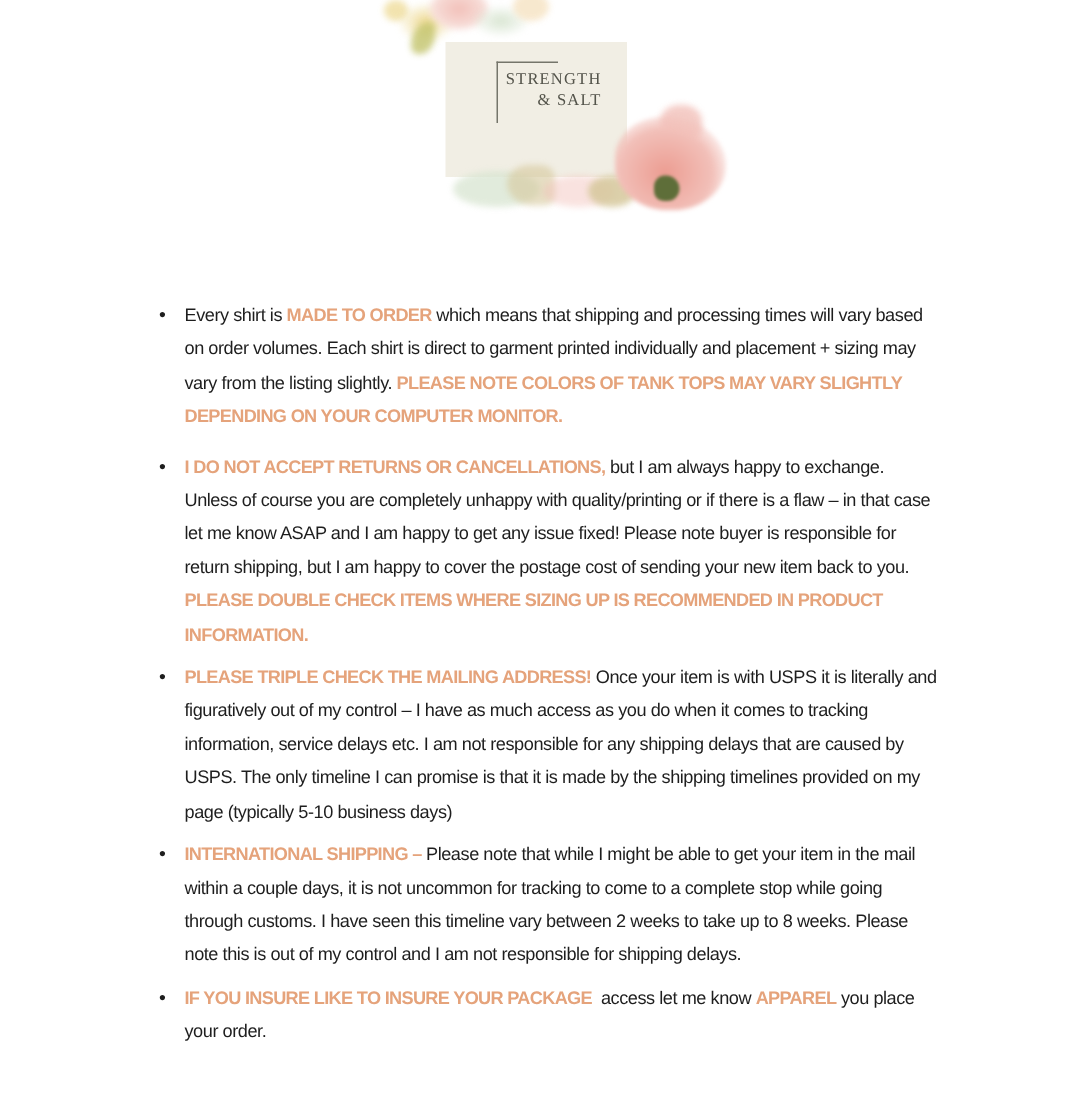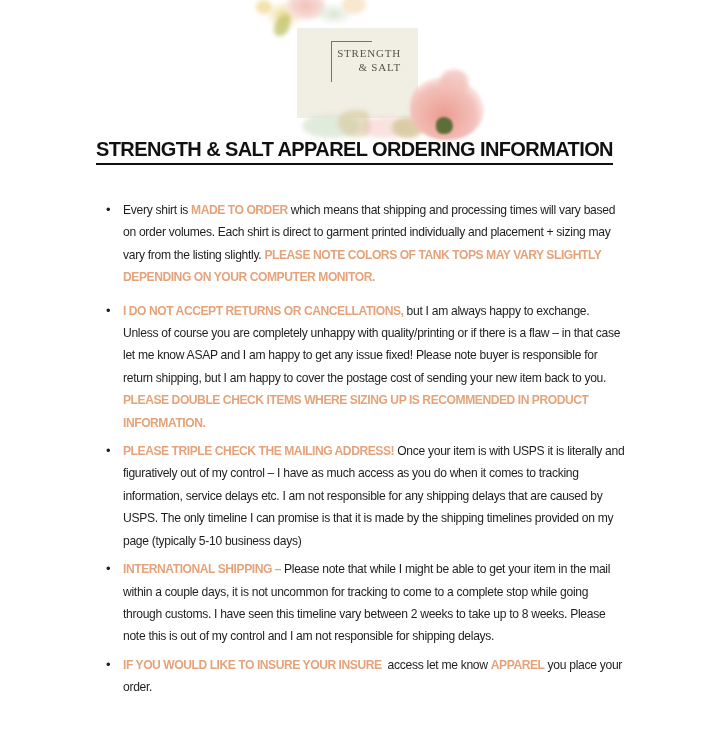--- a/index.html
+++ b/index.html
@@ -89,25 +89,22 @@
 
     <div class="blob b-btm-sage"></div>
     <div class="blob b-btm-tan"></div>
     <div class="blob b-btm-petal"></div>
     <div class="blob b-flower-leaf"></div>
     <div class="blob b-petal-top"></div>
     <div class="blob b-flower"></div>
     <div class="blob b-center"></div>
   </div>
 
-  <div class="doc-title">
-    <span class="u">STRENGTH &amp; SALT APPAREL ORDERING INFORMATION</span>
-  </div>
 
   <ul class="bullet-list">
       <li class="bullet-item"><span class="seg">Every shirt is </span><span class="seg hl">MADE TO ORDER</span><span class="seg"> which means that shipping and processing times will vary based on order volumes. Each shirt is direct to garment printed individually and placement + sizing may vary from the listing slightly. </span><span class="seg hl">PLEASE NOTE COLORS OF TANK TOPS MAY VARY SLIGHTLY DEPENDING ON YOUR COMPUTER MONITOR.</span></li>
       <li class="bullet-item"><span class="seg hl">I DO NOT ACCEPT RETURNS OR CANCELLATIONS,</span><span class="seg"> but I am always happy to exchange. Unless of course you are completely unhappy with quality/printing or if there is a flaw – in that case let me know ASAP and I am happy to get any issue fixed! Please note buyer is responsible for return shipping, but I am happy to cover the postage cost of sending your new item back to you. </span><span class="seg hl">PLEASE DOUBLE CHECK ITEMS WHERE SIZING UP IS RECOMMENDED IN PRODUCT INFORMATION.</span></li>
       <li class="bullet-item"><span class="seg hl">PLEASE TRIPLE CHECK THE MAILING ADDRESS!</span><span class="seg"> Once your item is with USPS it is literally and figuratively out of my control – I have as much access as you do when it comes to tracking information, service delays etc. I am not responsible for any shipping delays that are caused by USPS. The only timeline I can promise is that it is made by the shipping timelines provided on my page (typically 5-10 business days)</span></li>
       <li class="bullet-item"><span class="seg hl">INTERNATIONAL SHIPPING – </span><span class="seg">Please note that while I might be able to get your item in the mail within a couple days, it is not uncommon for tracking to come to a complete stop while going through customs. I have seen this timeline vary between 2 weeks to take up to 8 weeks. Please note this is out of my control and I am not responsible for shipping delays.</span></li>
-      <li class="bullet-item"><span class="seg hl">IF YOU WOULD LIKE TO INSURE YOUR INSURE </span><span class="seg"> access let me know </span><span class="seg hl">APPAREL</span><span class="seg"> you place your order.</span></li>
+      <li class="bullet-item"><span class="seg hl">IF YOU INSURE LIKE TO INSURE YOUR PACKAGE </span><span class="seg"> access let me know </span><span class="seg hl">APPAREL</span><span class="seg"> you place your order.</span></li>
     </ul>
 
 </div>
 
 </body></html>

